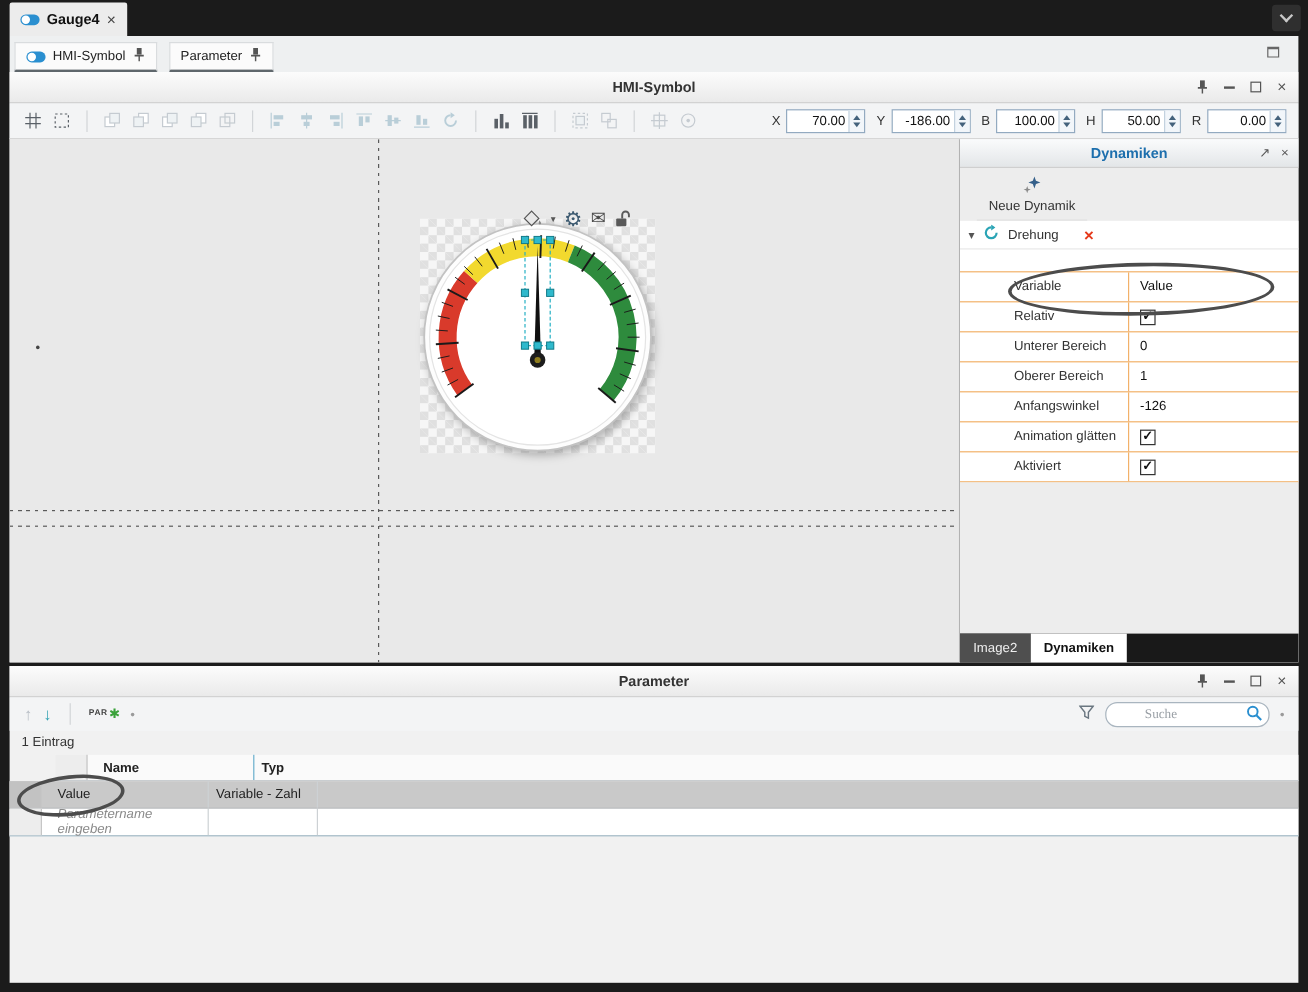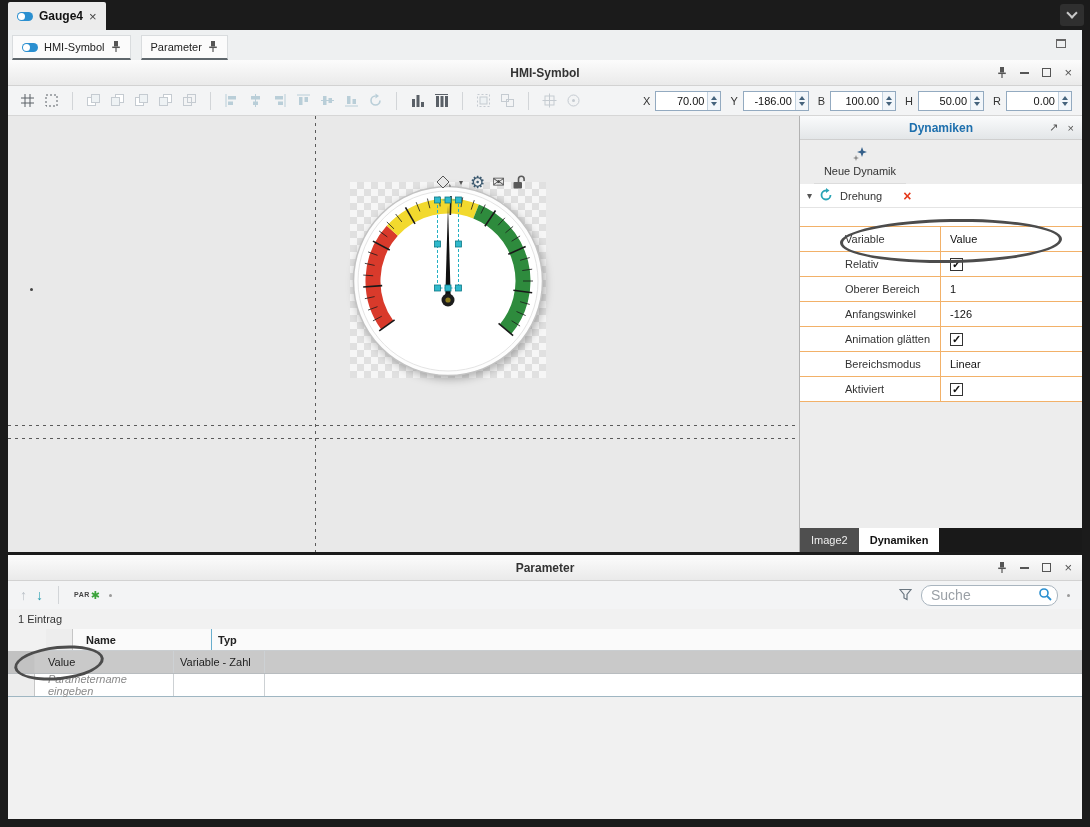--- a/index.html
+++ b/index.html
@@ -93,21 +93,21 @@
   .param-panel { position:absolute; left:8px; top:555px; width:1074px; height:264px; background:#f1f1f1; display:flex; flex-direction:column; }
   .p-toolbar { height:28px; flex:none; background:#f3f4f5; display:flex; align-items:center; gap:9px; padding:0 12px; }
   .arrow-up { font-size:14px; font-weight:bold; color:#b9bfc6; }
   .arrow-dn { font-size:14px; font-weight:bold; color:#2a9fb0; }
   .par-new { display:flex; align-items:flex-start; gap:1px; }
   .par-txt { font-size:7px; font-weight:bold; color:#444; letter-spacing:0.5px; margin-top:1px; }
   .par-star { color:#3aa23a; font-size:11px; line-height:1; }
   .tiny-dot { width:3px; height:3px; border-radius:50%; background:#9a9a9a; }
   .p-right { margin-left:auto; display:flex; align-items:center; gap:9px; }
   .search-box { width:137px; height:21px; border:1px solid #a9b5bf; border-radius:10px; background:#fff; display:flex; align-items:center; padding:0 5px 0 9px; gap:4px; }
-  .search-box input { border:none; outline:none; flex:1; min-width:0; font-size:14px; font-family:Liberation Sans, sans-serif; color:#333; background:transparent; }
+  .search-box input { border:none; outline:none; flex:1; min-width:0; font-size:11px; font-family:Liberation Serif, serif; color:#333; background:transparent;margin-left:23px; }
   .search-box input::placeholder { color:#9aa0a6; }
   .count-row { height:20px; flex:none; display:flex; align-items:center; padding-left:10px; font-size:11px; color:#333; }
   .p-table { flex:none; }
   .trow { display:flex; }
   .c-gutter { width:27px; flex:none; background:#ededed; border-right:1px solid #c6c6c6; }
   .c-name { width:138px; flex:none; padding-left:13px; display:flex; align-items:center; }
   .c-typ { width:91px; flex:none; padding-left:6px; display:flex; align-items:center; }
   .c-kom { flex:1; padding-left:7px; display:flex; align-items:center; }
   .thead { height:22px; background:#fafafa; border-bottom:1px solid #c9cdd0;margin-left:38px; }
   .thead .c-name, .thead .c-typ, .thead .c-kom { font-weight:bold; color:#222; }
@@ -493,41 +493,41 @@
                 <span>Value</span>
               </div>
           </div>
           <div class="prow">
             <div class="plabel">Relativ</div>
             <div class="pvalue">
                 <span class="cbx">✓</span>
               </div>
           </div>
           <div class="prow">
+            <div class="plabel">Unterer Bereich</div>
+            <div class="pvalue">
+                <span>0</span>
+              </div>
+          </div>
+          <div class="prow">
             <div class="plabel">Oberer Bereich</div>
             <div class="pvalue">
                 <span>1</span>
               </div>
           </div>
           <div class="prow">
             <div class="plabel">Anfangswinkel</div>
             <div class="pvalue">
                 <span>-126</span>
               </div>
           </div>
           <div class="prow">
             <div class="plabel">Animation glätten</div>
             <div class="pvalue">
                 <span class="cbx">✓</span>
-              </div>
-          </div>
-          <div class="prow">
-            <div class="plabel">Bereichsmodus</div>
-            <div class="pvalue">
-                <span>Linear</span>
               </div>
           </div>
           <div class="prow">
             <div class="plabel">Aktiviert</div>
             <div class="pvalue">
                 <span class="cbx">✓</span>
               </div>
           </div>
         </div>
 

